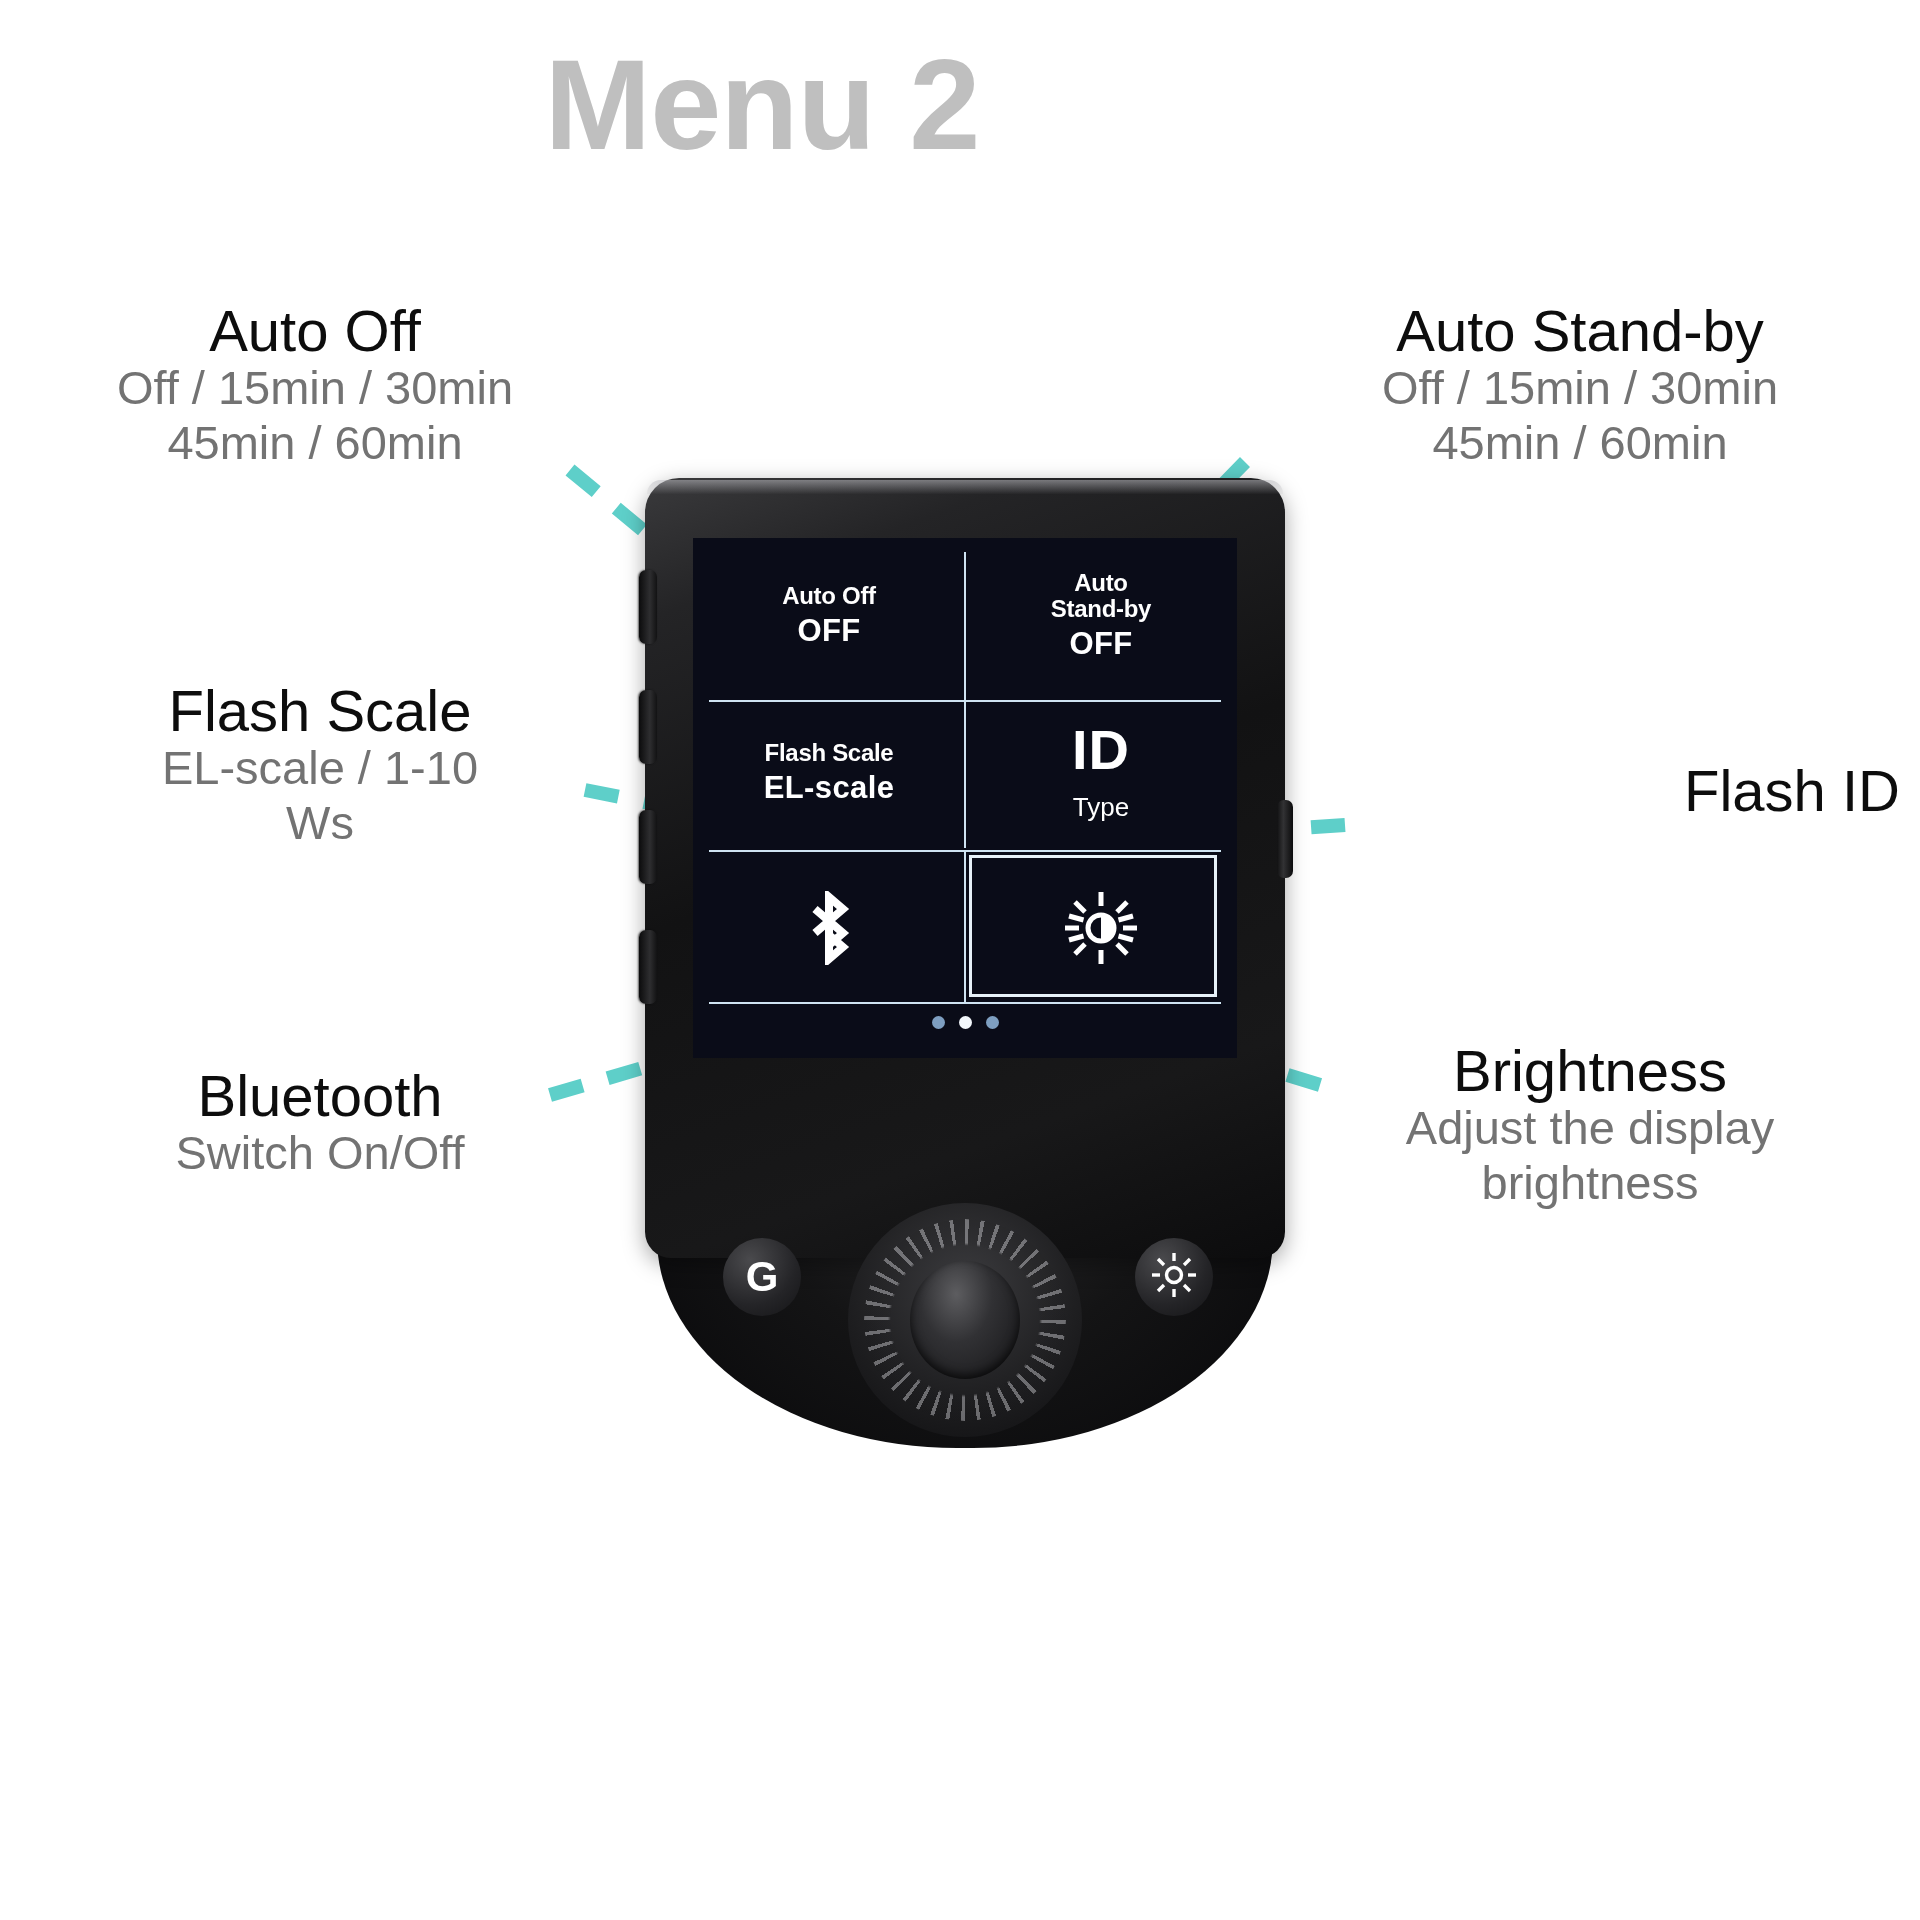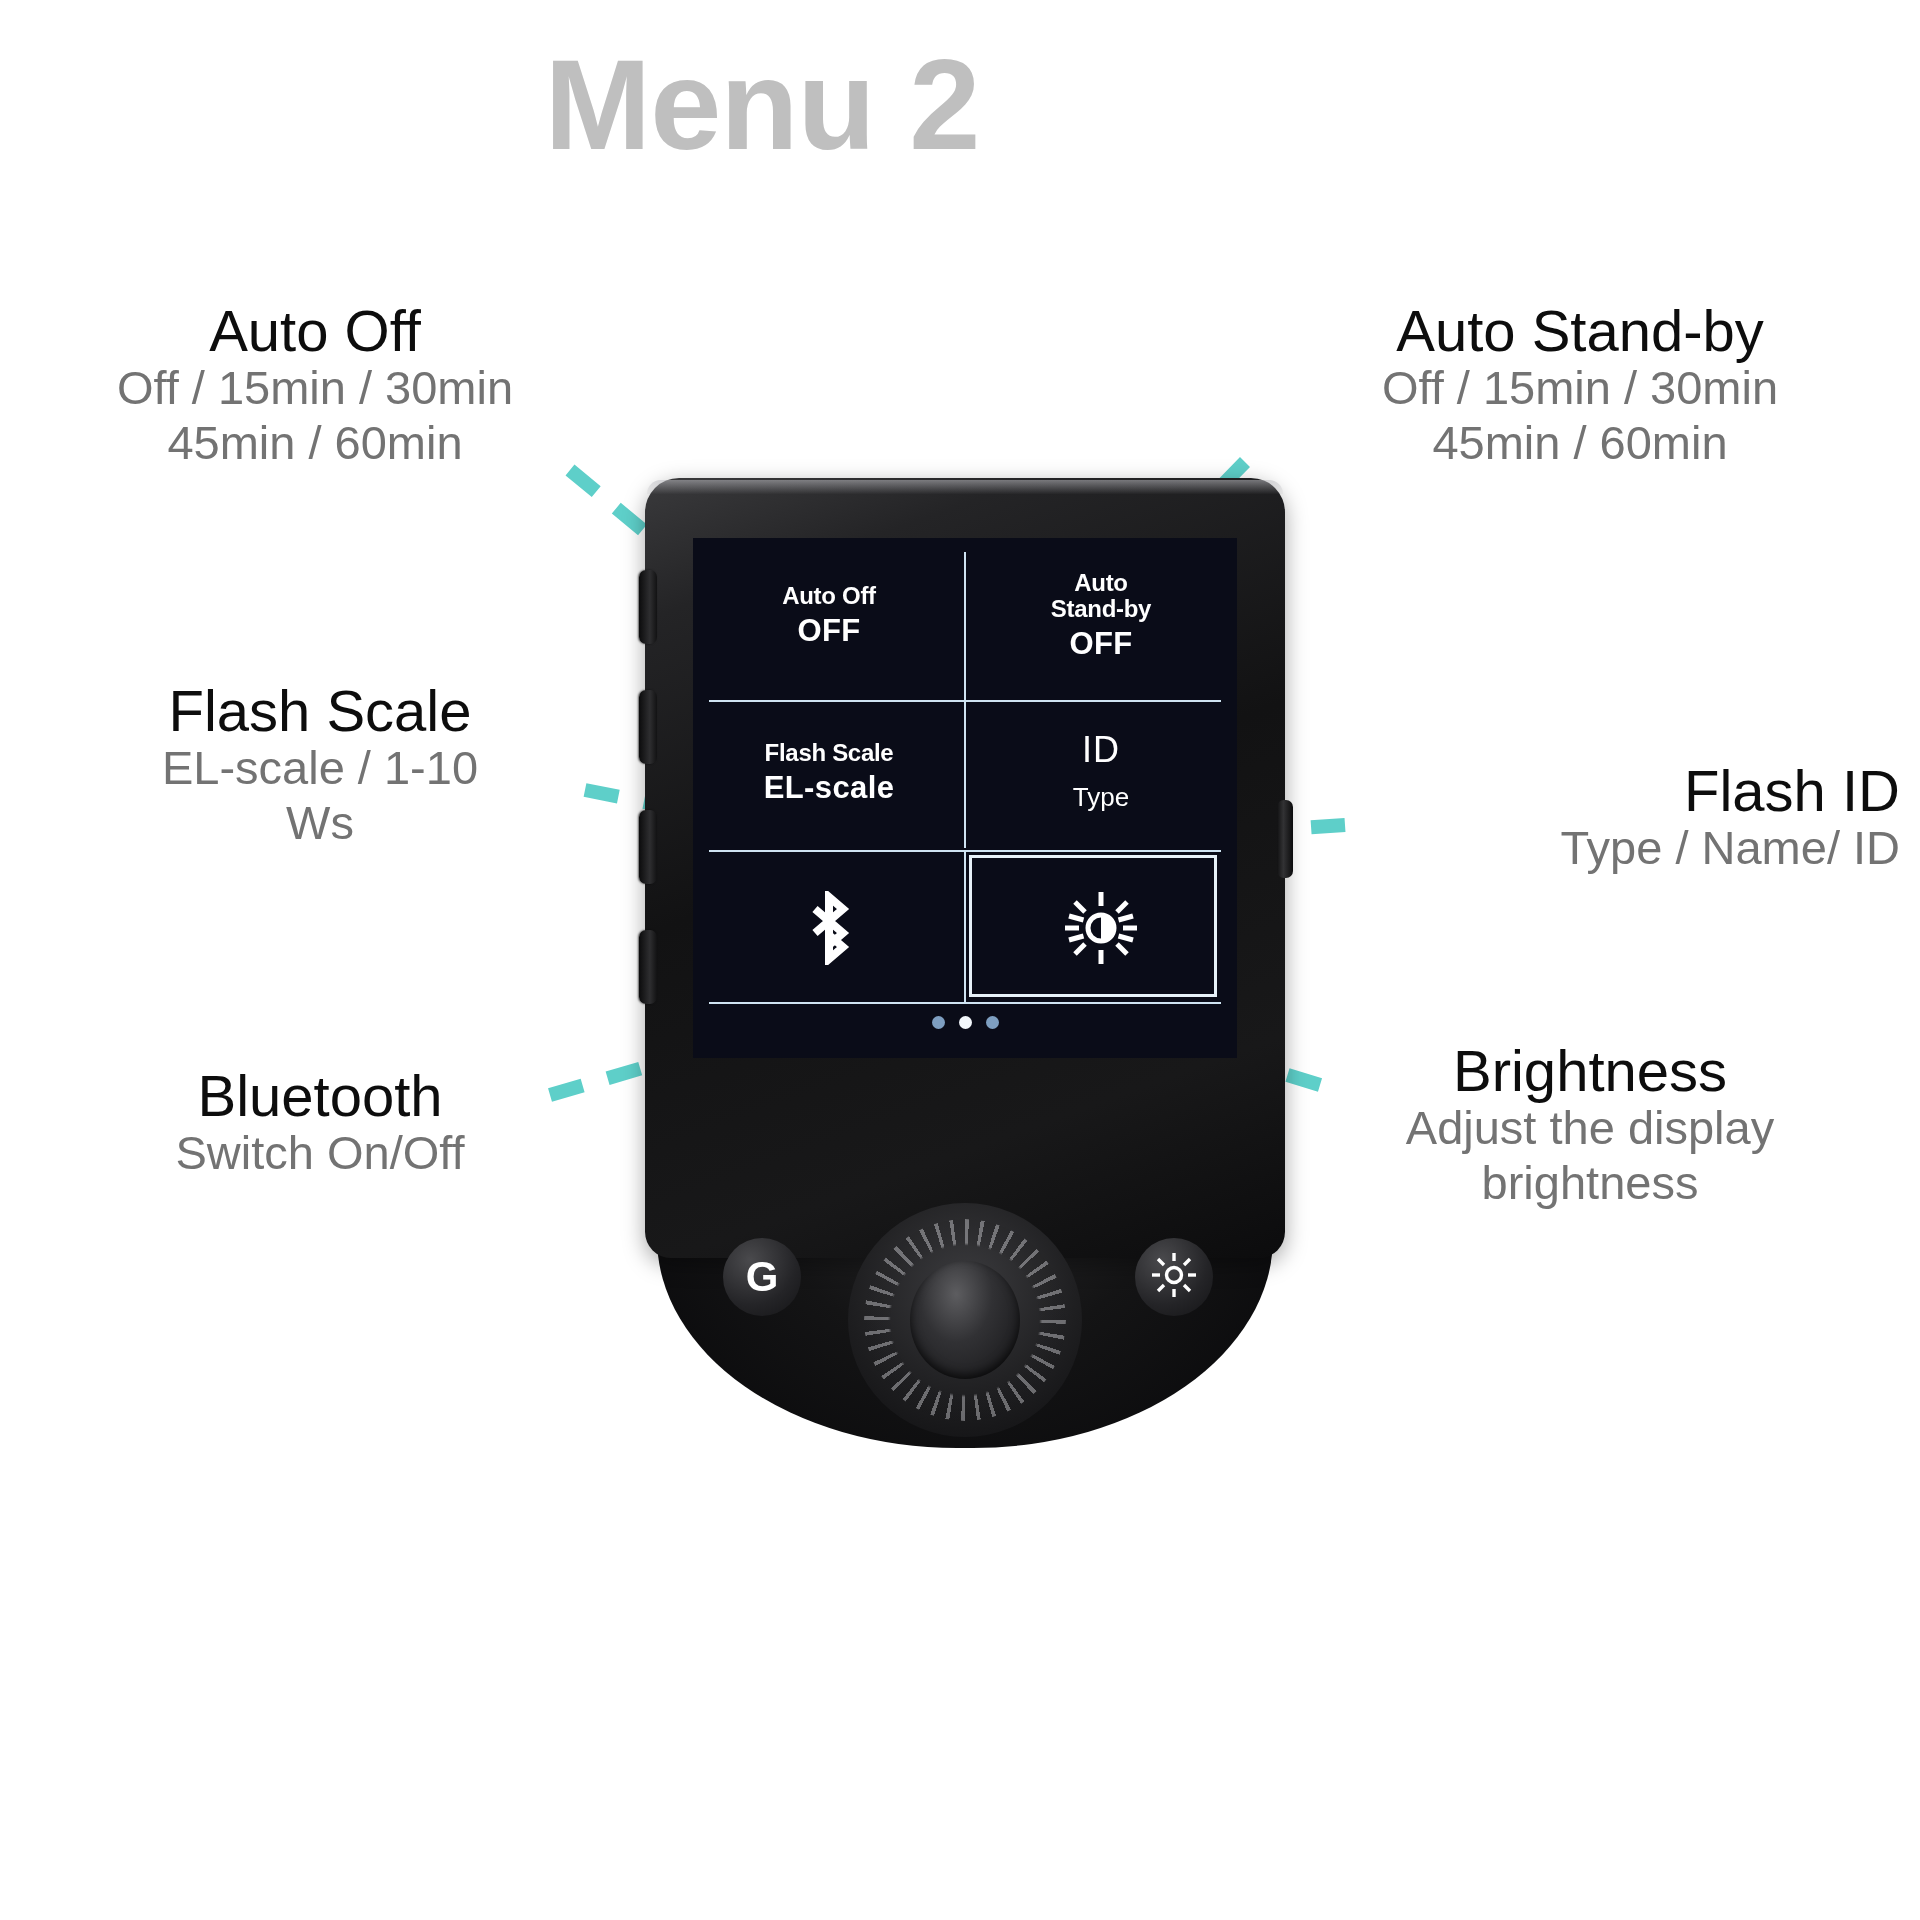--- a/index.html
+++ b/index.html
@@ -159,22 +159,22 @@
     line-height: 1.08;
     letter-spacing: -0.3px;
   }
   .cell .value {
     font-size: 31px;
     font-weight: bold;
     margin-top: 4px;
     letter-spacing: 0.4px;
   }
   .cell .big-id {
-    font-size: 36px;
-    font-weight: normal;
+    font-size: 56px;
+    font-weight: bold;
     line-height: 1;
     letter-spacing: 1px;
   }
   .cell .sub {
     font-size: 26px;
     font-weight: normal;
     margin-top: 14px;
   }
   
   .vline {
@@ -300,21 +300,20 @@
 </div>
 
 <div class="callout ca-right" id="callout-auto-standby">
   <div class="c-title">Auto Stand-by</div>
   <div class="c-sub">Off / 15min / 30min</div>
   <div class="c-sub">45min / 60min</div>
 </div>
 
 <div class="callout ca-right" id="callout-flash-id">
   <div class="c-title">Flash ID</div>
-  <div class="c-sub">Type / Name/ ID</div>
 </div>
 
 <div class="callout ca-right" id="callout-brightness">
   <div class="c-title">Brightness</div>
   <div class="c-sub">Adjust the display</div>
   <div class="c-sub">brightness</div>
 </div>
 
 <svg id="arrow-layer" viewBox="0 0 1920 1920">
   <defs>

